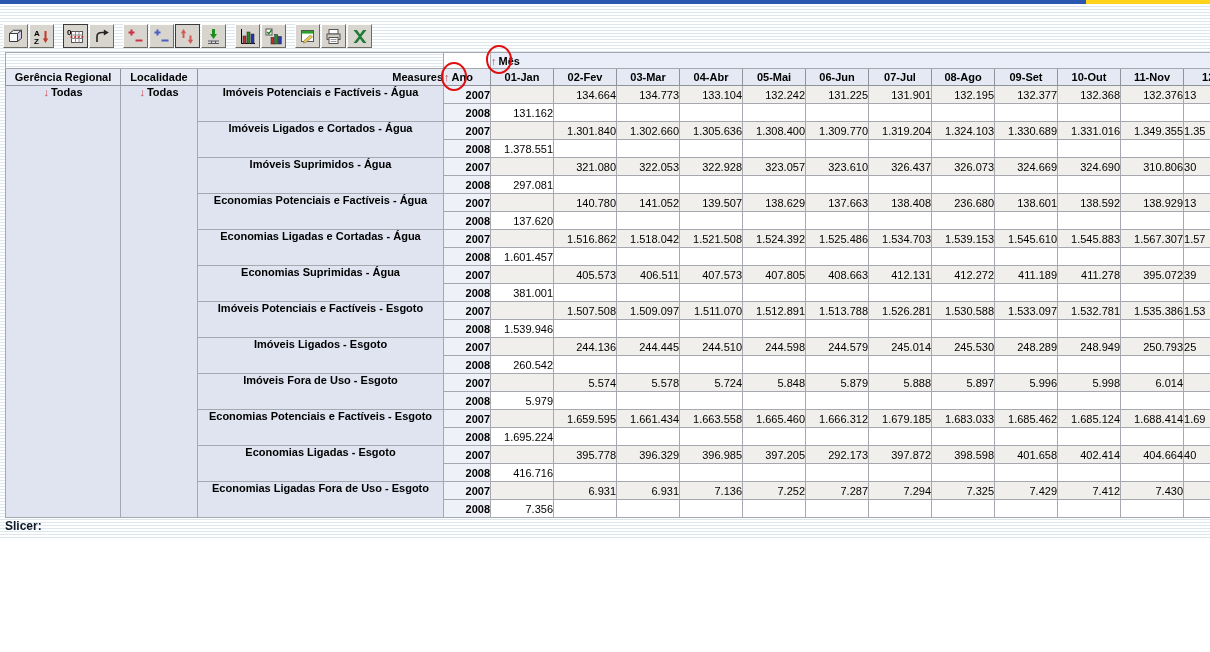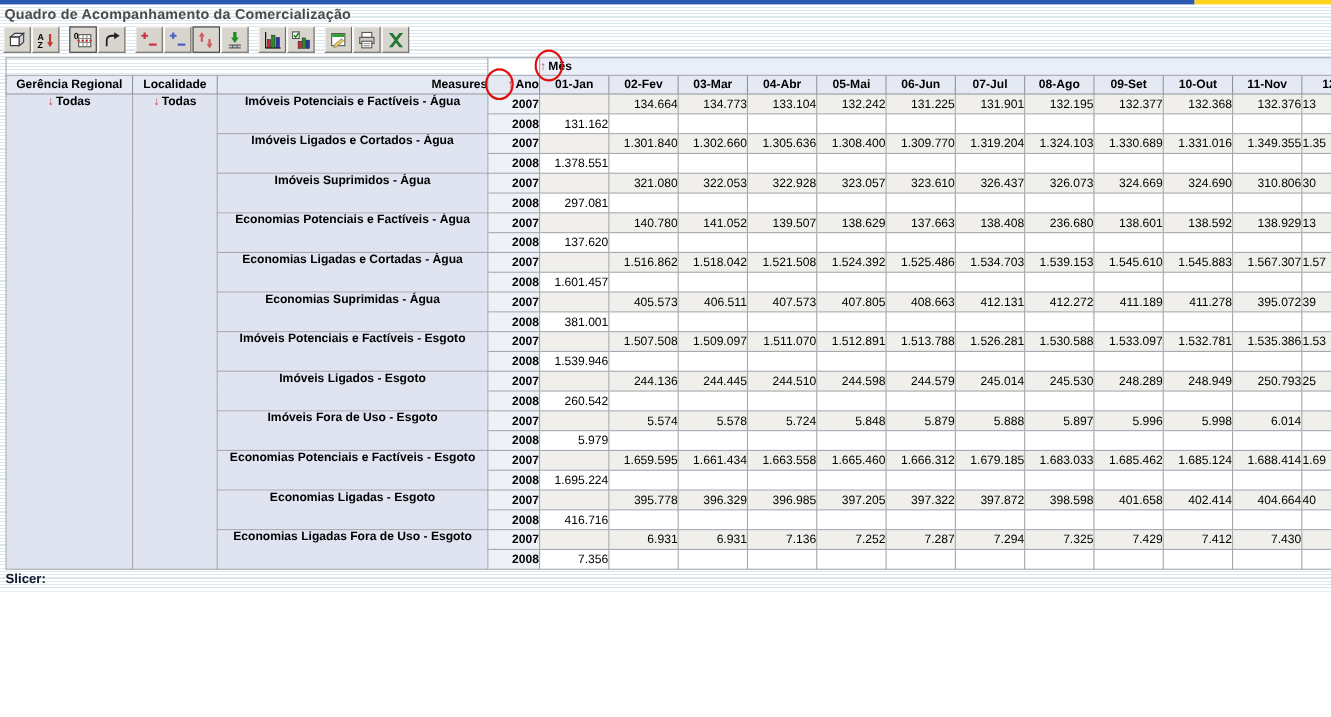--- a/index.html
+++ b/index.html
@@ -23,21 +23,21 @@
   .pivot{position:absolute;left:5px;top:52px;}
   table.grid{border-collapse:collapse;table-layout:fixed;width:1241px;border:1px solid #6f747c;}
   table.grid td,table.grid th{box-sizing:border-box;padding:0;font-size:11px;
         border:1px solid #a5a9af;overflow:hidden;white-space:nowrap;color:#000;}
   tr.band-row{height:16px;} tr.hdr-row{height:17px;} tr.dr{height:18px;}
   td.blank{border:none;background:transparent;}
   td.ano-band{background:#ffffff;border-color:#8f949b;}
   td.mes-band{background:var(--band,#eaeef8);font-weight:bold;text-align:left;padding-left:3px;border-color:#8f949b;}
   th{background:var(--hdr,#e4e9f4);font-weight:bold;border-color:#8f949b !important;}
   th.hc{text-align:center;} th.hm{text-align:right;padding-left:5px;}
-  th.ha{text-align:right;padding-left:3px;}
+  th.ha{text-align:left;padding-left:3px;}
   th.mh{text-align:center;} th.mh.clip{text-align:left;padding-left:18px;}
   td.filter,td.measure{background:var(--rowbg,#dfe4f0);vertical-align:top;text-align:center;
         font-weight:bold;padding:2px 3px 0 3px;border-color:#7f848c;}
   td.measure{padding-left:6px;}
   td.yr{background:#eef1f8;font-weight:bold;text-align:right;padding-right:6px;margin-left:28px;}
   td.d07{background:var(--d07,#f0efeb);}
   td.d08{background:#ffffff;}
   td.num{text-align:right;padding-right:4px;}
   td.partial{text-align:left;padding-left:3px;}
   tr.block-start td{border-top-color:#7f848c;}
@@ -47,21 +47,20 @@
   #circ-mes{left:486px;top:45px;width:22px;height:25px;}
   #circ-ano{left:441px;top:62px;width:22px;height:25px;}
 </style>
 </head>
 <body>
 
 <div class="screen">
   <div class="stripes"></div>
   <div class="edge-blue"></div>
   <div class="edge-yellow"></div>
-  <div class="title">Quadro de Acompanhamento da Comercialização</div>
   <div class="toolbar">
       <div class="tbtn">
         <svg width="17" height="17" viewBox="0 0 17 17">
           <path d="M2.5 5.5h8v8h-8z" fill="#fafafa" stroke="#3a3a3a"></path>
           <path d="M2.5 5.5l4-3.2h8l-4 3.2z" fill="#e9e9f2" stroke="#3a3a3a"></path>
           <path d="M10.5 5.5l4-3.2v8l-4 3.2z" fill="#cfcfe0" stroke="#3a3a3a"></path>
         </svg>
       </div>
       <div class="tbtn">
         <svg width="17" height="17" viewBox="0 0 17 17">
@@ -507,21 +506,21 @@
             <td class="d08"></td>
           </tr>
           <tr class="dr block-start">
             <td class="measure" rowspan="2">Economias Ligadas - Esgoto</td>
             <td class="yr">2007</td>
             <td class="d07 num"></td>
             <td class="d07 num">395.778</td>
             <td class="d07 num">396.329</td>
             <td class="d07 num">396.985</td>
             <td class="d07 num">397.205</td>
-            <td class="d07 num">397.322</td>
+            <td class="d07 num">292.173</td>
             <td class="d07 num">397.872</td>
             <td class="d07 num">398.598</td>
             <td class="d07 num">401.658</td>
             <td class="d07 num">402.414</td>
             <td class="d07 num">404.664</td>
             <td class="d07 partial">40</td>
           </tr>
           <tr class="dr">
             <td class="yr">2008</td>
             <td class="d08 num">416.716</td>

